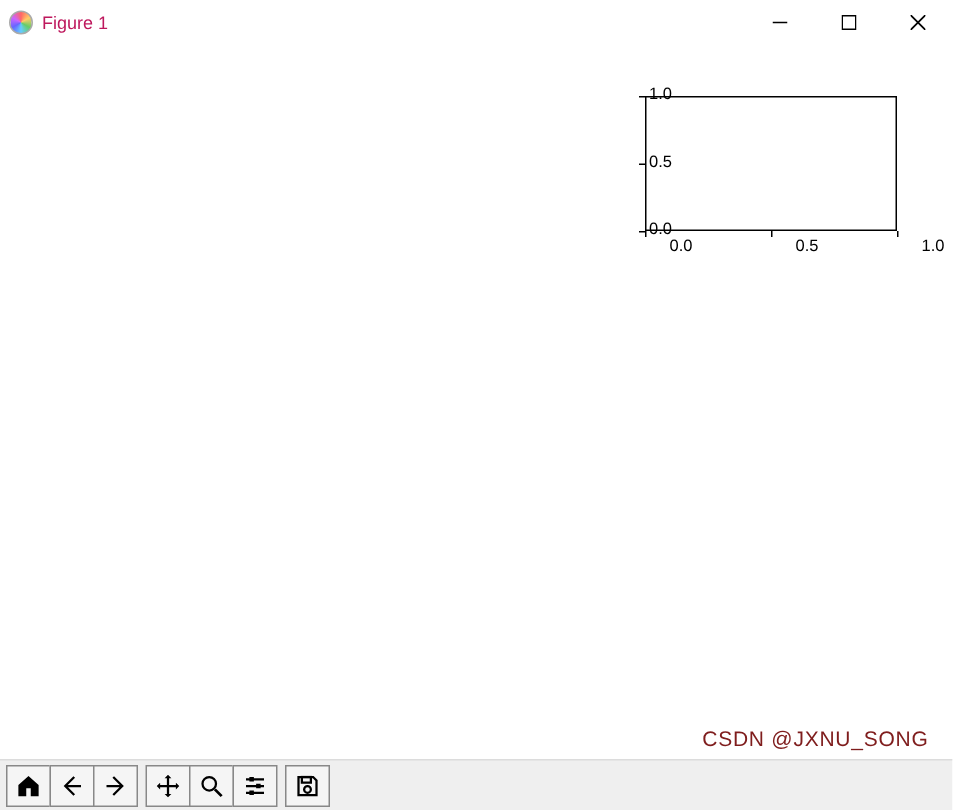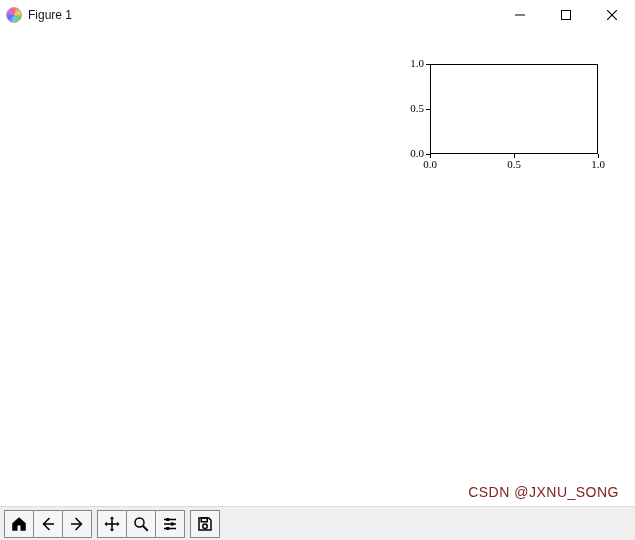--- a/index.html
+++ b/index.html
@@ -22,43 +22,44 @@
   }
   .titlebar .app-icon {
     width: 16px; height: 16px;
     margin-right: 6px;
     border-radius: 50%;
     background: conic-gradient(#f66,#fc6,#6c6,#6cf,#66f,#c6f,#f66);
     border: 1px solid #aaa;
   }
   .titlebar .title {
     flex: 0 0 auto;
-    color: #0f172a;
+    color: #be185d;
   }
   .titlebar .spacer { flex: 1 1 auto; }
   .winbtn {
     width: 46px; height: 30px;
     display: flex; align-items: center; justify-content: center;
     color: #000;
   }
   .winbtn svg { display: block; }
   .canvas {
     position: absolute;
     top: 30px; left: 0; right: 0; bottom: 34px;
     background: #fff;
   }
   .plot-frame {
     position: absolute;
     border: 1px solid #000;
   }
   .ytick, .xtick {
     position: absolute;
-    font-family: Liberation Serif, serif;
+    font-family: Liberation Sans, sans-serif;
     font-size: 11px;
     color: #000;
+    margin-left: 24px;
   }
   .ytick { text-align: right; }
   .xtick { text-align: center; }
   .ytickmark, .xtickmark {
     position: absolute;
     background: #000;
   }
   .watermark {
     position: absolute;
     right: 16px;

